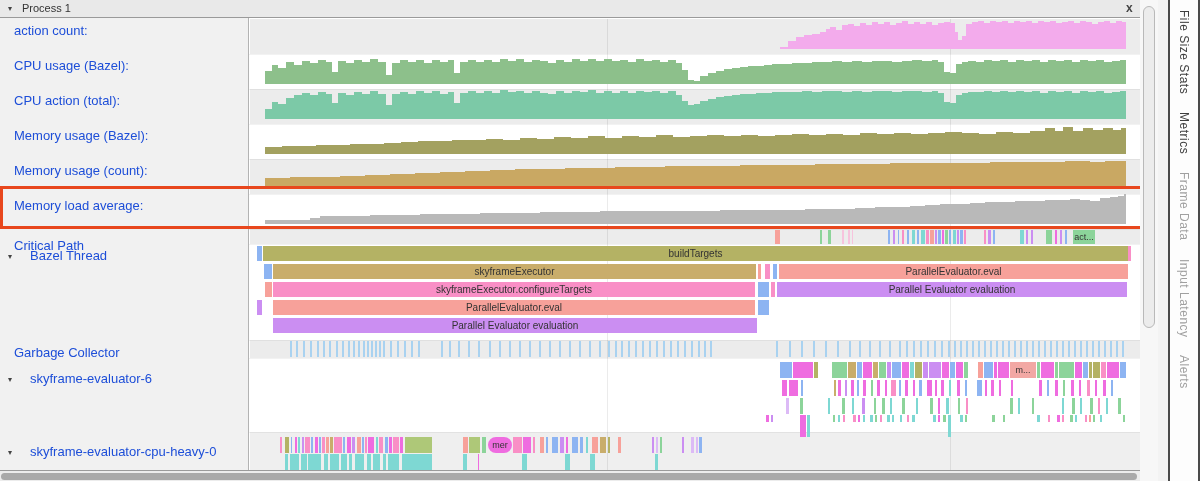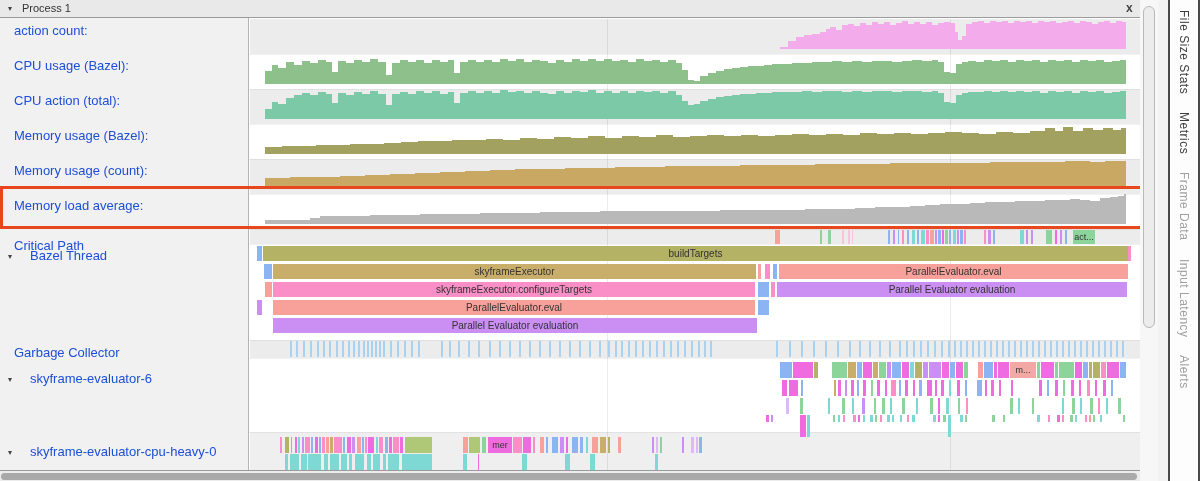--- a/index.html
+++ b/index.html
@@ -407,21 +407,21 @@
       <div class="seg sm" style="left: 376px; top: 437px; width: 2px; height: 16px; background: rgb(126, 216, 211); line-height: 16px;"></div>
       <div class="seg sm" style="left: 379px; top: 437px; width: 4px; height: 16px; background: rgb(249, 143, 198); line-height: 16px;"></div>
       <div class="seg sm" style="left: 385px; top: 437px; width: 3px; height: 16px; background: rgb(141, 180, 242); line-height: 16px;"></div>
       <div class="seg sm" style="left: 389px; top: 437px; width: 3px; height: 16px; background: rgb(239, 108, 224); line-height: 16px;"></div>
       <div class="seg sm" style="left: 393px; top: 437px; width: 6px; height: 16px; background: rgb(249, 143, 198); line-height: 16px;"></div>
       <div class="seg sm" style="left: 400px; top: 437px; width: 3px; height: 16px; background: rgb(239, 108, 224); line-height: 16px;"></div>
       <div class="seg sm" style="left: 405px; top: 437px; width: 27px; height: 16px; background: rgb(174, 200, 120); line-height: 16px;"></div>
       <div class="seg sm" style="left: 463px; top: 437px; width: 5px; height: 16px; background: rgb(247, 161, 154); line-height: 16px;"></div>
       <div class="seg sm" style="left: 469px; top: 437px; width: 11px; height: 16px; background: rgb(174, 200, 120); line-height: 16px;"></div>
       <div class="seg sm" style="left: 482px; top: 437px; width: 4px; height: 16px; background: rgb(140, 212, 154); line-height: 16px;"></div>
-      <div class="seg sm" style="left: 488px; top: 437px; width: 24px; height: 16px; background: rgb(239, 108, 224); line-height: 16px;">mer</div>
+      <div class="seg sm" style="left: 488px; top: 437px; width: 24px; height: 16px; background: rgb(239, 108, 224); line-height: 16px; border-radius: 8px;">mer</div>
       <div class="seg sm" style="left: 513px; top: 437px; width: 9px; height: 16px; background: rgb(249, 143, 198); line-height: 16px;"></div>
       <div class="seg sm" style="left: 523px; top: 437px; width: 8px; height: 16px; background: rgb(239, 108, 224); line-height: 16px;"></div>
       <div class="seg sm" style="left: 533px; top: 437px; width: 2px; height: 16px; background: rgb(249, 143, 198); line-height: 16px;"></div>
       <div class="seg sm" style="left: 540px; top: 437px; width: 4px; height: 16px; background: rgb(247, 161, 154); line-height: 16px;"></div>
       <div class="seg sm" style="left: 546px; top: 437px; width: 2px; height: 16px; background: rgb(141, 180, 242); line-height: 16px;"></div>
       <div class="seg sm" style="left: 552px; top: 437px; width: 6px; height: 16px; background: rgb(141, 180, 242); line-height: 16px;"></div>
       <div class="seg sm" style="left: 560px; top: 437px; width: 4px; height: 16px; background: rgb(203, 142, 242); line-height: 16px;"></div>
       <div class="seg sm" style="left: 566px; top: 437px; width: 2px; height: 16px; background: rgb(239, 108, 224); line-height: 16px;"></div>
       <div class="seg sm" style="left: 572px; top: 437px; width: 6px; height: 16px; background: rgb(141, 180, 242); line-height: 16px;"></div>
       <div class="seg sm" style="left: 580px; top: 437px; width: 3px; height: 16px; background: rgb(141, 180, 242); line-height: 16px;"></div>

